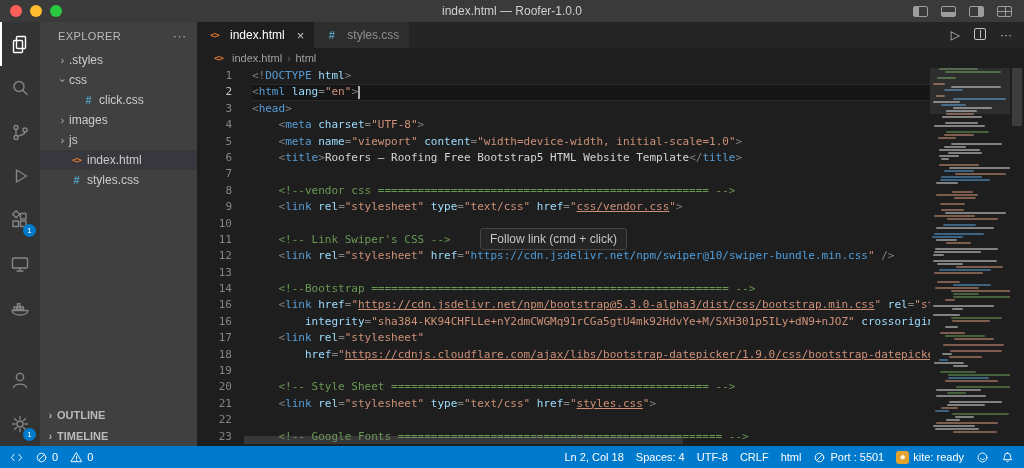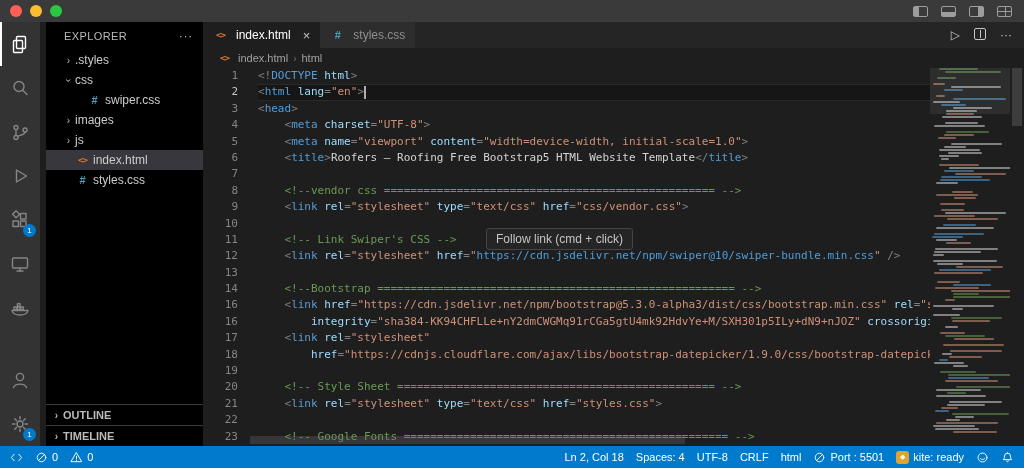--- a/index.html
+++ b/index.html
@@ -20,21 +20,21 @@
   .layout-icon.grid::after{content:"";position:absolute;top:50%;left:0;right:0;height:1px;background:#9d9d9d;}
   
   .main{display:flex;height:424px;flex-shrink:0;}
   .activitybar{width:40px;background:#333333;display:flex;flex-direction:column;align-items:center;flex-shrink:0;}
   .ab-item{width:40px;height:44px;display:flex;align-items:center;justify-content:center;color:#858585;position:relative;cursor:pointer;}
   .ab-item.active{color:#ffffff;box-shadow:inset 2px 0 0 #ffffff;}
   .ab-item svg{width:22px;height:22px;}
   .ab-badge{position:absolute;right:4px;bottom:5px;background:#007acc;color:#fff;border-radius:50%;width:13px;height:13px;font-size:8px;display:flex;align-items:center;justify-content:center;}
   .ab-spacer{flex:1;}
   
-  .sidebar{width:157px;background:#000000;position:relative;color:#cccccc;overflow:hidden;flex-shrink:0;margin-left:6px;}
+  .sidebar{width:157px;background:#404040;position:relative;color:#cccccc;overflow:hidden;flex-shrink:0;}
   .sb-header{height:28px;display:flex;align-items:center;padding:0 10px 0 18px;font-size:11px;letter-spacing:.4px;color:#bbbbbb;}
   .sb-more{margin-left:auto;color:#cccccc;font-size:11px;letter-spacing:1px;cursor:pointer;}
   .tree{font-size:12px;}
   .row{height:20px;display:flex;align-items:center;white-space:nowrap;cursor:pointer;overflow:hidden;}
   .row.root{font-weight:bold;font-size:11px;height:22px;}
   .row.selected{background:#37373d;}
   .chev{width:13px;text-align:center;color:#b8b8b8;font-size:10px;display:inline-block;flex-shrink:0;}
   .chev.down{transform:rotate(90deg);}
   .ficon{width:15px;text-align:center;margin-right:3px;font-weight:bold;font-size:10px;display:inline-block;flex-shrink:0;}
   .ficon.html{color:#e37933;font-size:9px;letter-spacing:-1px;font-family:"DejaVu Sans Mono",monospace;}
@@ -59,21 +59,21 @@
   .crumb-sep{color:#6e6e6e;font-size:10px;}
   .code-wrap{position:absolute;top:46px;left:0;right:94px;bottom:0;display:flex;overflow:hidden;font-family:"DejaVu Sans Mono",monospace;font-size:11px;line-height:16.4px;}
   .gutter{width:47px;text-align:right;color:#858585;flex-shrink:0;padding-right:12px;}
   .gutter .ln{height:16.4px;}
   .gutter .ln.cur{color:#c6c6c6;}
   .code{flex:1;white-space:pre;color:#d4d4d4;overflow:hidden;padding-left:8px;}
   .line{height:16.4px;}
   .line.active{background:#161616;box-shadow:inset 0 -1px 0 #2a2a2a, inset 0 1px 0 #2a2a2a;}
   .tok.p{color:#808080}.tok.t{color:#569cd6}.tok.a{color:#9cdcfe}.tok.s{color:#ce9178}
   .tok.c{color:#6a9955}.tok.x{color:#d4d4d4}
-  .tok.u{color:#ce9178;text-align:center;}
+  .tok.u{color:#ce9178;text-decoration:underline;text-align:center;}
   .tok.h{color:#4e9ddb;}
   .cursor{display:inline-block;width:1.5px;height:13px;background:#aeafad;vertical-align:middle;}
   .minimap{position:absolute;top:46px;right:14px;width:80px;bottom:12px;overflow:hidden;background:#1e1e1e;cursor:pointer;}
   .mm-view{position:absolute;top:0;left:0;right:0;height:46px;background:rgba(255,255,255,0.07);z-index:2;}
   .mm-row{height:2px;margin-bottom:1px;position:relative;}
   .mm-seg{position:absolute;height:2px;border-radius:1px;opacity:.55;top:0;}
   .vscroll{position:absolute;top:46px;right:0;width:14px;bottom:12px;}
   .vs-thumb{position:absolute;top:0;left:2px;width:10px;height:58px;background:rgba(121,121,121,0.35);}
   .hscroll{position:absolute;left:47px;right:94px;bottom:2px;height:8px;}
   .hs-thumb{width:64%;height:100%;background:rgba(121,121,121,0.28);}
@@ -89,20 +89,21 @@
 </head>
 <body>
 
 <div class="app">
   <div class="titlebar">
     <div class="traffic">
       <span class="tl red"></span>
       <span class="tl yellow"></span>
       <span class="tl green"></span>
     </div>
+    <div class="title-text">index.html — Roofer-1.0.0</div>
     <div class="title-actions">
       <span class="layout-icon left"></span>
       <span class="layout-icon bottom"></span>
       <span class="layout-icon right"></span>
       <span class="layout-icon grid"></span>
     </div>
   </div>
 
   <div class="main">
     <div class="activitybar" id="activitybar">
@@ -183,21 +184,21 @@
             <span class="chev">›</span>
             <span>.styles</span>
           </div>
           <div class="row" style="padding-left: 16px;">
             <span class="chev down">›</span>
             <span>css</span>
           </div>
           <div class="row" style="padding-left: 28px;">
             <span class="chev">&nbsp;</span>
             <span class="ficon css">#</span>
-            <span>swiper.css</span>
+            <span>click.css</span>
           </div>
           <div class="row" style="padding-left: 16px;">
             <span class="chev">›</span>
             <span>images</span>
           </div>
           <div class="row" style="padding-left: 16px;">
             <span class="chev">›</span>
             <span>js</span>
           </div>
           <div class="row selected" style="padding-left: 16px;">

